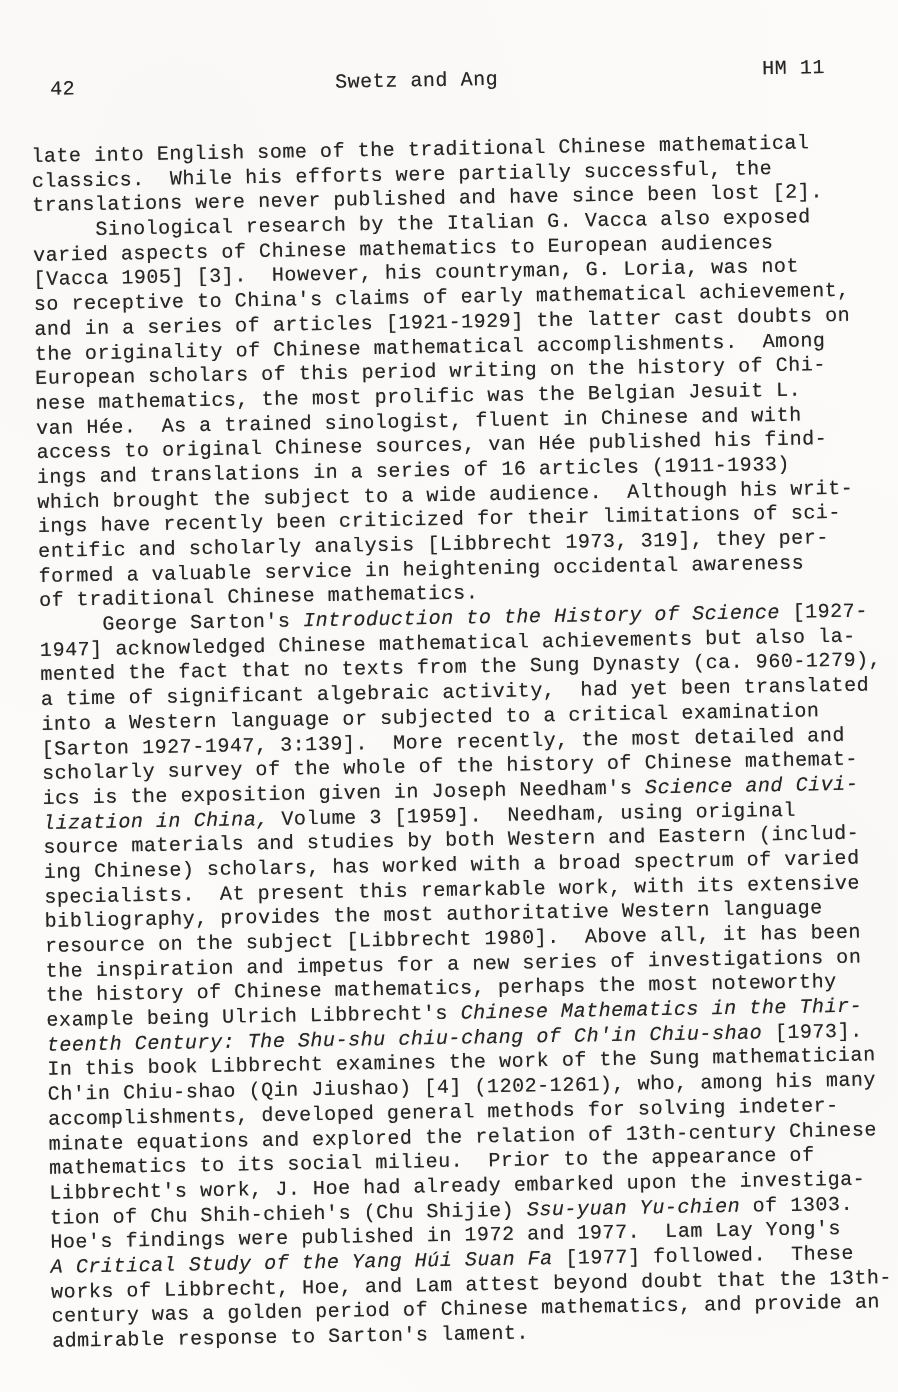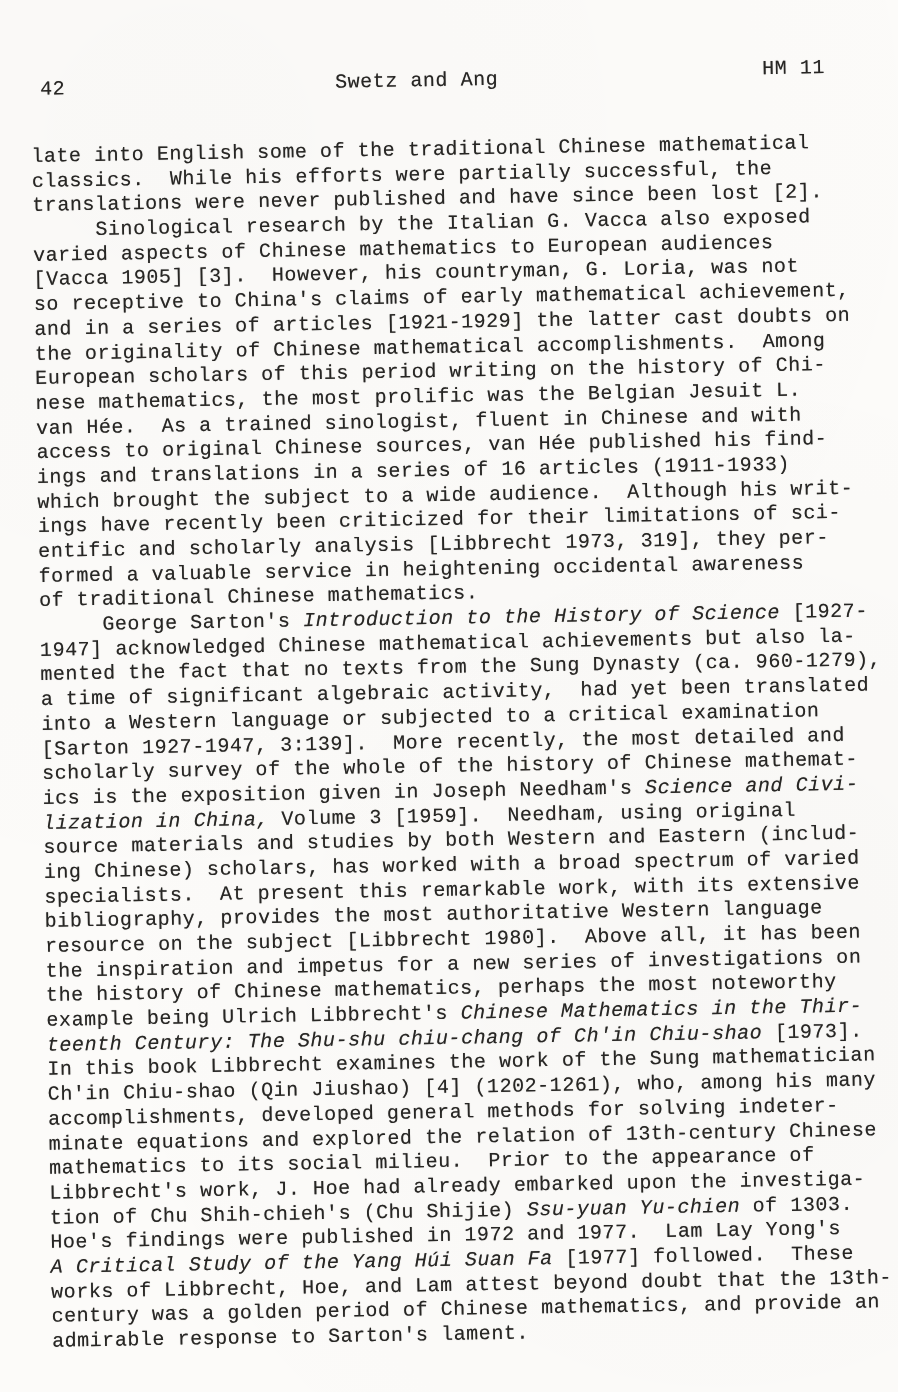--- a/index.html
+++ b/index.html
@@ -33,21 +33,21 @@
     color: #272624;
     text-shadow: 0 0 0.7px rgba(40, 38, 35, 0.55);
   }
   .header {
     position: relative;
     width: 100%;
     height: 25px;
     font-size: 20px;
     letter-spacing: 0.55px;
   }
-  .header .pageno   { position: absolute; left: 10px;  top: 0; }
+  .header .pageno   { position: absolute; left: 20px;  top: 0; }
   .header .runtitle { position: absolute; left: 305px; top: -2px; }
   .header .journal  { position: absolute; right: 55px; top: -8px; }
   .body-text {
     margin-top: 42px;
     font-size: 20px;
     line-height: 24.7px;
     letter-spacing: 0.55px;
   }
   .line {
     white-space: pre;

